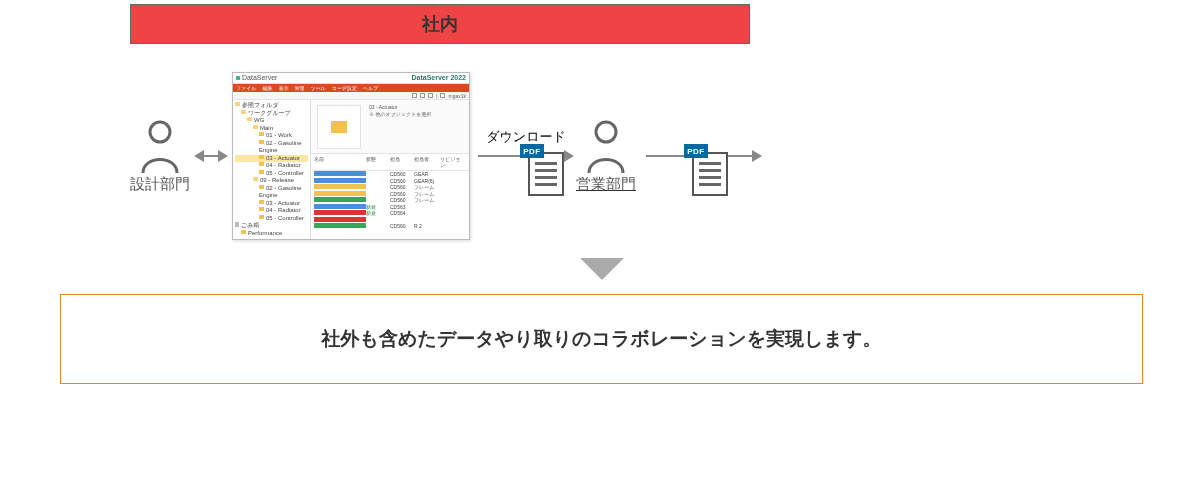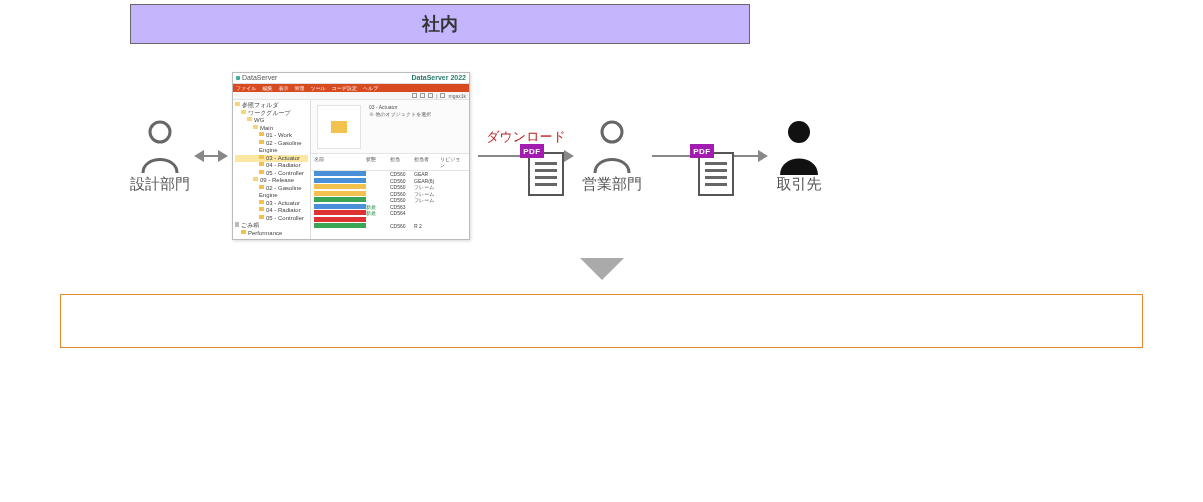--- a/index.html
+++ b/index.html
@@ -16,21 +16,21 @@
   .header-box {
     border: 1px solid #666;
     height: 40px;
     display: flex;
     align-items: center;
     justify-content: center;
     font-size: 18px;
     font-weight: 600;
     color: #333;
   }
-  .header-internal { width: 620px; background: #c4b5fd; }
+  .header-internal { width: 620px; background: #ef4444; }
   .header-external { width: 308px; background: #f3f3f3; }
 
   .flow-row {
     display: flex;
     align-items: center;
     margin-top: 28px;
     margin-left: 110px;
     gap: 4px;
   }
   .actor { display: flex; flex-direction: column; align-items: center; }
@@ -55,21 +55,21 @@
     border-top: 6px solid transparent;
     border-bottom: 6px solid transparent;
     border-right: 10px solid #888;
   }
   .arrow-label {
     position: absolute;
     top: -22px;
     width: 100%;
     text-align: center;
     font-size: 13px;
-    color: #b91c1c;
+    color: #000000;
   }
 
   
   .app {
     width: 238px;
     height: 168px;
     border: 1px solid #bbb;
     box-shadow: 1px 1px 3px rgba(0,0,0,0.15);
     background: #fff;
     font-size: 6px;
@@ -166,21 +166,21 @@
     border: 2px solid #555;
     background: #fff;
     position: absolute; left: 2px; top: 2px;
     display:flex; flex-direction:column; gap:4px; justify-content:center; align-items:center;
   }
   .pdf-paper .ln { width: 22px; height: 3px; background:#666; }
   .pdf-badge {
     position:absolute;
     left: -6px; top: -6px;
     width: 24px; height: 14px;
-    background: #a21caf;
+    background: #0369a1;
     color:#fff;
     font-size: 8px;
     font-weight:700;
     display:flex; align-items:center; justify-content:center;
     letter-spacing: 0.5px;
   }
 
   .down-arrow {
     display:flex; justify-content:center;
     margin: 18px 0 14px 0;
@@ -368,21 +368,21 @@
   <div class="pdf-doc" style="margin-left:-52px; margin-right:6px;">
     <div class="pdf-paper">
       <div class="ln"></div>
         <div class="ln"></div>
         <div class="ln"></div>
         <div class="ln"></div>
     </div>
     <div class="pdf-badge">PDF</div>
   </div>
 
-  <div class="actor" style="margin-left:6px;">
+  <div class="actor" style="text-decoration:underline;">
     <svg class="person-svg person-outline" viewBox="0 0 46 56">
       <circle class="head" cx="23" cy="13" r="10"></circle>
       <path class="body" d="M6 54 C6 36 40 36 40 54"></path>
     </svg>
     <div class="actor-label">営業部門</div>
   </div>
 
   <div class="arrow-h" style="width:116px; margin-left:6px;">
     <div class="line" style="width:106px"></div>
     <div class="head-right"></div>
@@ -391,28 +391,22 @@
   <div class="pdf-doc" style="margin-left:-76px; margin-right:28px;">
     <div class="pdf-paper">
       <div class="ln"></div>
         <div class="ln"></div>
         <div class="ln"></div>
         <div class="ln"></div>
     </div>
     <div class="pdf-badge">PDF</div>
   </div>
 
-  <div class="actor" style="margin-left:8px;">
-    <svg class="person-svg person-solid" viewBox="0 0 46 56">
-      <circle class="head" cx="23" cy="13" r="11"></circle>
-      <path class="body" d="M4 56 C4 34 42 34 42 56 Z"></path>
-    </svg>
-    <div class="actor-label">取引先</div>
-  </div>
 
 </div>
 
 <div class="down-arrow">
   <div class="tri"></div>
 </div>
 
 <div class="callout">
+  <div>社外も含めたデータやり取りのコラボレーションを実現します。</div>
 </div>
 
 </body></html>

